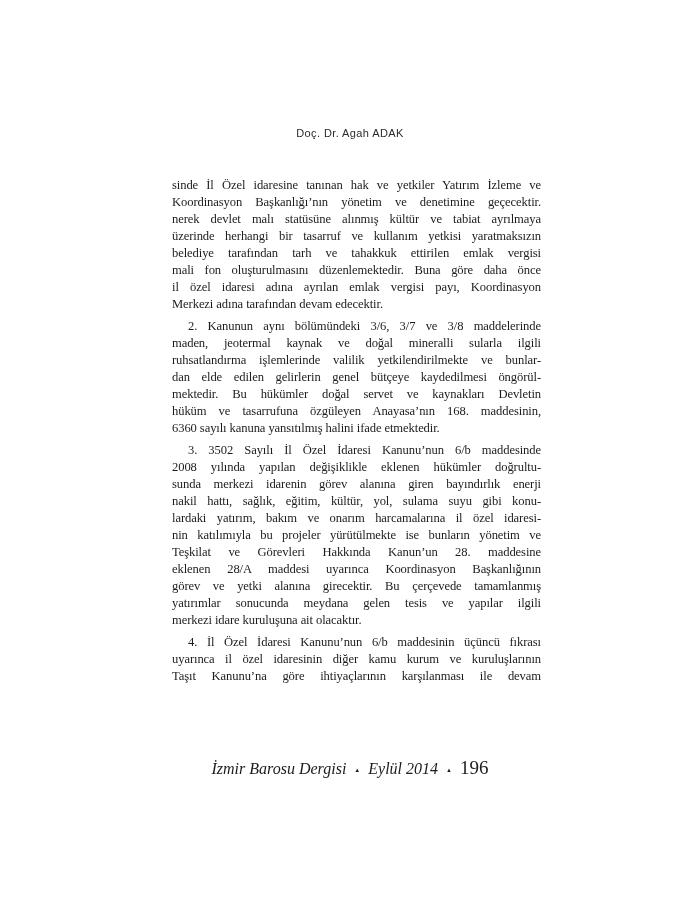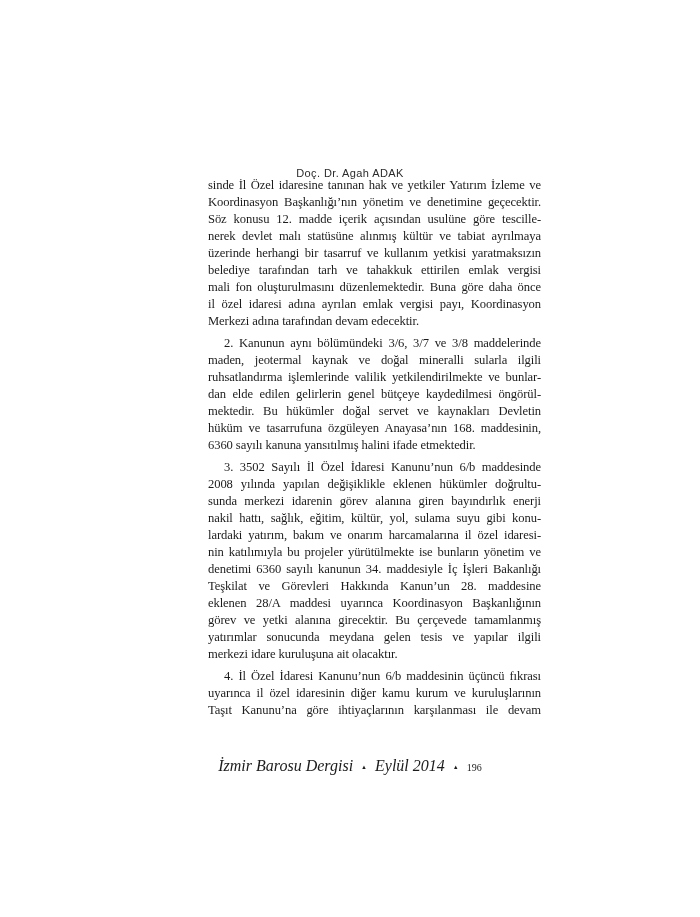--- a/index.html
+++ b/index.html
@@ -18,42 +18,40 @@
   .header {
     position: absolute;
     top: 127px;
     left: 0;
     width: 700px;
     text-align: center;
     font-family: "Liberation Sans", sans-serif;
     font-size: 11px;
     letter-spacing: 0.4px;
     color: #2a2a2a;
-    margin-top: 40px;
   }
   .body-text {
     position: absolute;
     top: 177px;
     left: 172px;
     width: 369px;
     font-family: "Liberation Serif", serif;
     font-size: 12.6px;
     letter-spacing: -0.1px;
     color: #1c1c1c;
   }
   .paragraph {
     margin: 0 0 5px 0;
   }
   .line {
     height: 17px;
     line-height: 17px;
     overflow: hidden;
     text-align: justify;
     text-align-last: justify;
-    margin-left: 36px;
   }
   .line.last {
     text-align-last: left;
   }
   .line.indent {
     text-indent: 16px;
   }
   .footer {
     position: absolute;
     top: 757px;
@@ -69,35 +67,34 @@
     font-size: 16px;
   }
   .footer .f-sep {
     font-style: normal;
     font-size: 6px;
     vertical-align: 2px;
     margin: 0 4px;
   }
   .footer .f-num {
     font-style: normal;
-    font-size: 10px;
+    font-size: 19px;
   }
 </style>
 </head>
 <body>
 
 <div class="page">
 
   <div class="header">Doç. Dr. Agah ADAK</div>
 
   <div class="body-text">
       <div class="paragraph">
         <div class="line">sinde İl Özel idaresine tanınan hak ve yetkiler Yatırım İzleme ve</div>
         <div class="line">Koordinasyon Başkanlığı’nın yönetim ve denetimine geçecektir.</div>
-        <div class="line">Söz konusu 12. madde içerik açısından usulüne göre tescille-</div>
         <div class="line">nerek devlet malı statüsüne alınmış kültür ve tabiat ayrılmaya</div>
         <div class="line">üzerinde herhangi bir tasarruf ve kullanım yetkisi yaratmaksızın</div>
         <div class="line">belediye tarafından tarh ve tahakkuk ettirilen emlak vergisi</div>
         <div class="line">mali fon oluşturulmasını düzenlemektedir. Buna göre daha önce</div>
         <div class="line">il özel idaresi adına ayrılan emlak vergisi payı, Koordinasyon</div>
         <div class="line last">Merkezi adına tarafından devam edecektir.</div>
       </div>
       <div class="paragraph">
         <div class="line indent">2. Kanunun aynı bölümündeki 3/6, 3/7 ve 3/8 maddelerinde</div>
         <div class="line">maden, jeotermal kaynak ve doğal mineralli sularla ilgili</div>
@@ -107,21 +104,20 @@
         <div class="line">hüküm ve tasarrufuna özgüleyen Anayasa’nın 168. maddesinin,</div>
         <div class="line last">6360 sayılı kanuna yansıtılmış halini ifade etmektedir.</div>
       </div>
       <div class="paragraph">
         <div class="line indent">3. 3502 Sayılı İl Özel İdaresi Kanunu’nun 6/b maddesinde</div>
         <div class="line">2008 yılında yapılan değişiklikle eklenen hükümler doğrultu-</div>
         <div class="line">sunda merkezi idarenin görev alanına giren bayındırlık enerji</div>
         <div class="line">nakil hattı, sağlık, eğitim, kültür, yol, sulama suyu gibi konu-</div>
         <div class="line">lardaki yatırım, bakım ve onarım harcamalarına il özel idaresi-</div>
         <div class="line">nin katılımıyla bu projeler yürütülmekte ise bunların yönetim ve</div>
-        <div class="line">denetimi 6360 sayılı kanunun 34. maddesiyle İç İşleri Bakanlığı</div>
         <div class="line">Teşkilat ve Görevleri Hakkında Kanun’un 28. maddesine</div>
         <div class="line">eklenen 28/A maddesi uyarınca Koordinasyon Başkanlığının</div>
         <div class="line">görev ve yetki alanına girecektir. Bu çerçevede tamamlanmış</div>
         <div class="line">yatırımlar sonucunda meydana gelen tesis ve yapılar ilgili</div>
         <div class="line last">merkezi idare kuruluşuna ait olacaktır.</div>
       </div>
       <div class="paragraph">
         <div class="line indent">4. İl Özel İdaresi Kanunu’nun 6/b maddesinin üçüncü fıkrası</div>
         <div class="line">uyarınca il özel idaresinin diğer kamu kurum ve kuruluşlarının</div>
         <div class="line">Taşıt Kanunu’na göre ihtiyaçlarının karşılanması ile devam</div>

